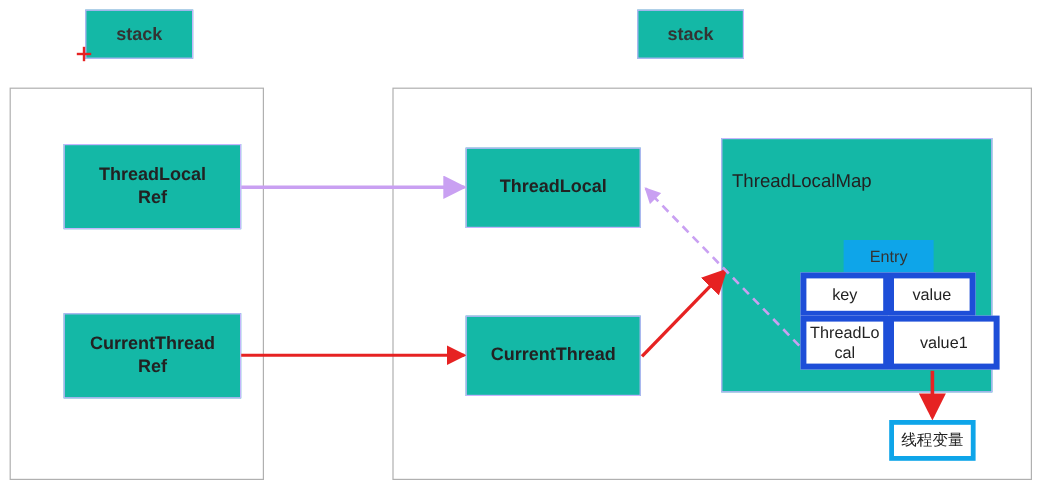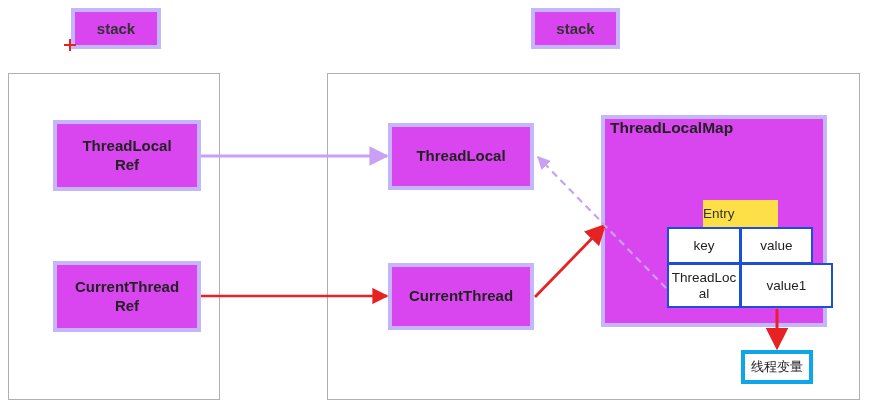--- a/index.html
+++ b/index.html
@@ -13,22 +13,22 @@
   #canvas {
     position: relative;
     width: 871px;
     height: 407px;
     background: #ffffff;
     overflow: hidden;
   }
   .box {
     position: absolute;
     box-sizing: border-box;
-    border: 4px solid #c4b5fd;
-    background: #d946ef;
+    border: 1px solid #c4b5fd;
+    background: #14b8a6;
   }
   .label-box {
     display: flex;
     align-items: center;
     justify-content: center;
     font-weight: bold;
     font-size: 15px;
     color: #333333;
   }
   .node-box {
@@ -40,39 +40,40 @@
     font-size: 15px;
     color: #222222;
     line-height: 1.25;
   }
   .region-box {
     border: 1px solid #b0b0b0;
     background: transparent;
   }
   .map-title {
     position: absolute;
-    font-weight: bold;
+    font-weight: normal;
     font-size: 15.5px;
     color: #222222;
     white-space: nowrap;
+    margin-top: 24px;
   }
   .entry-header {
     position: absolute;
     box-sizing: border-box;
-    background: #fde047;
+    background: #0ea5e9;
     display: flex;
     align-items: center;
-    justify-content: flex-start;
+    justify-content: center;
     font-size: 13.5px;
     color: #333333;
   }
   .cell {
     position: absolute;
     box-sizing: border-box;
-    border: 2px solid #1d4ed8;
+    border: 5px solid #1d4ed8;
     background: #ffffff;
     display: flex;
     align-items: center;
     justify-content: center;
     text-align: center;
     font-size: 13.5px;
     color: #222222;
     line-height: 1.15;
   }
   .tiny-box {

